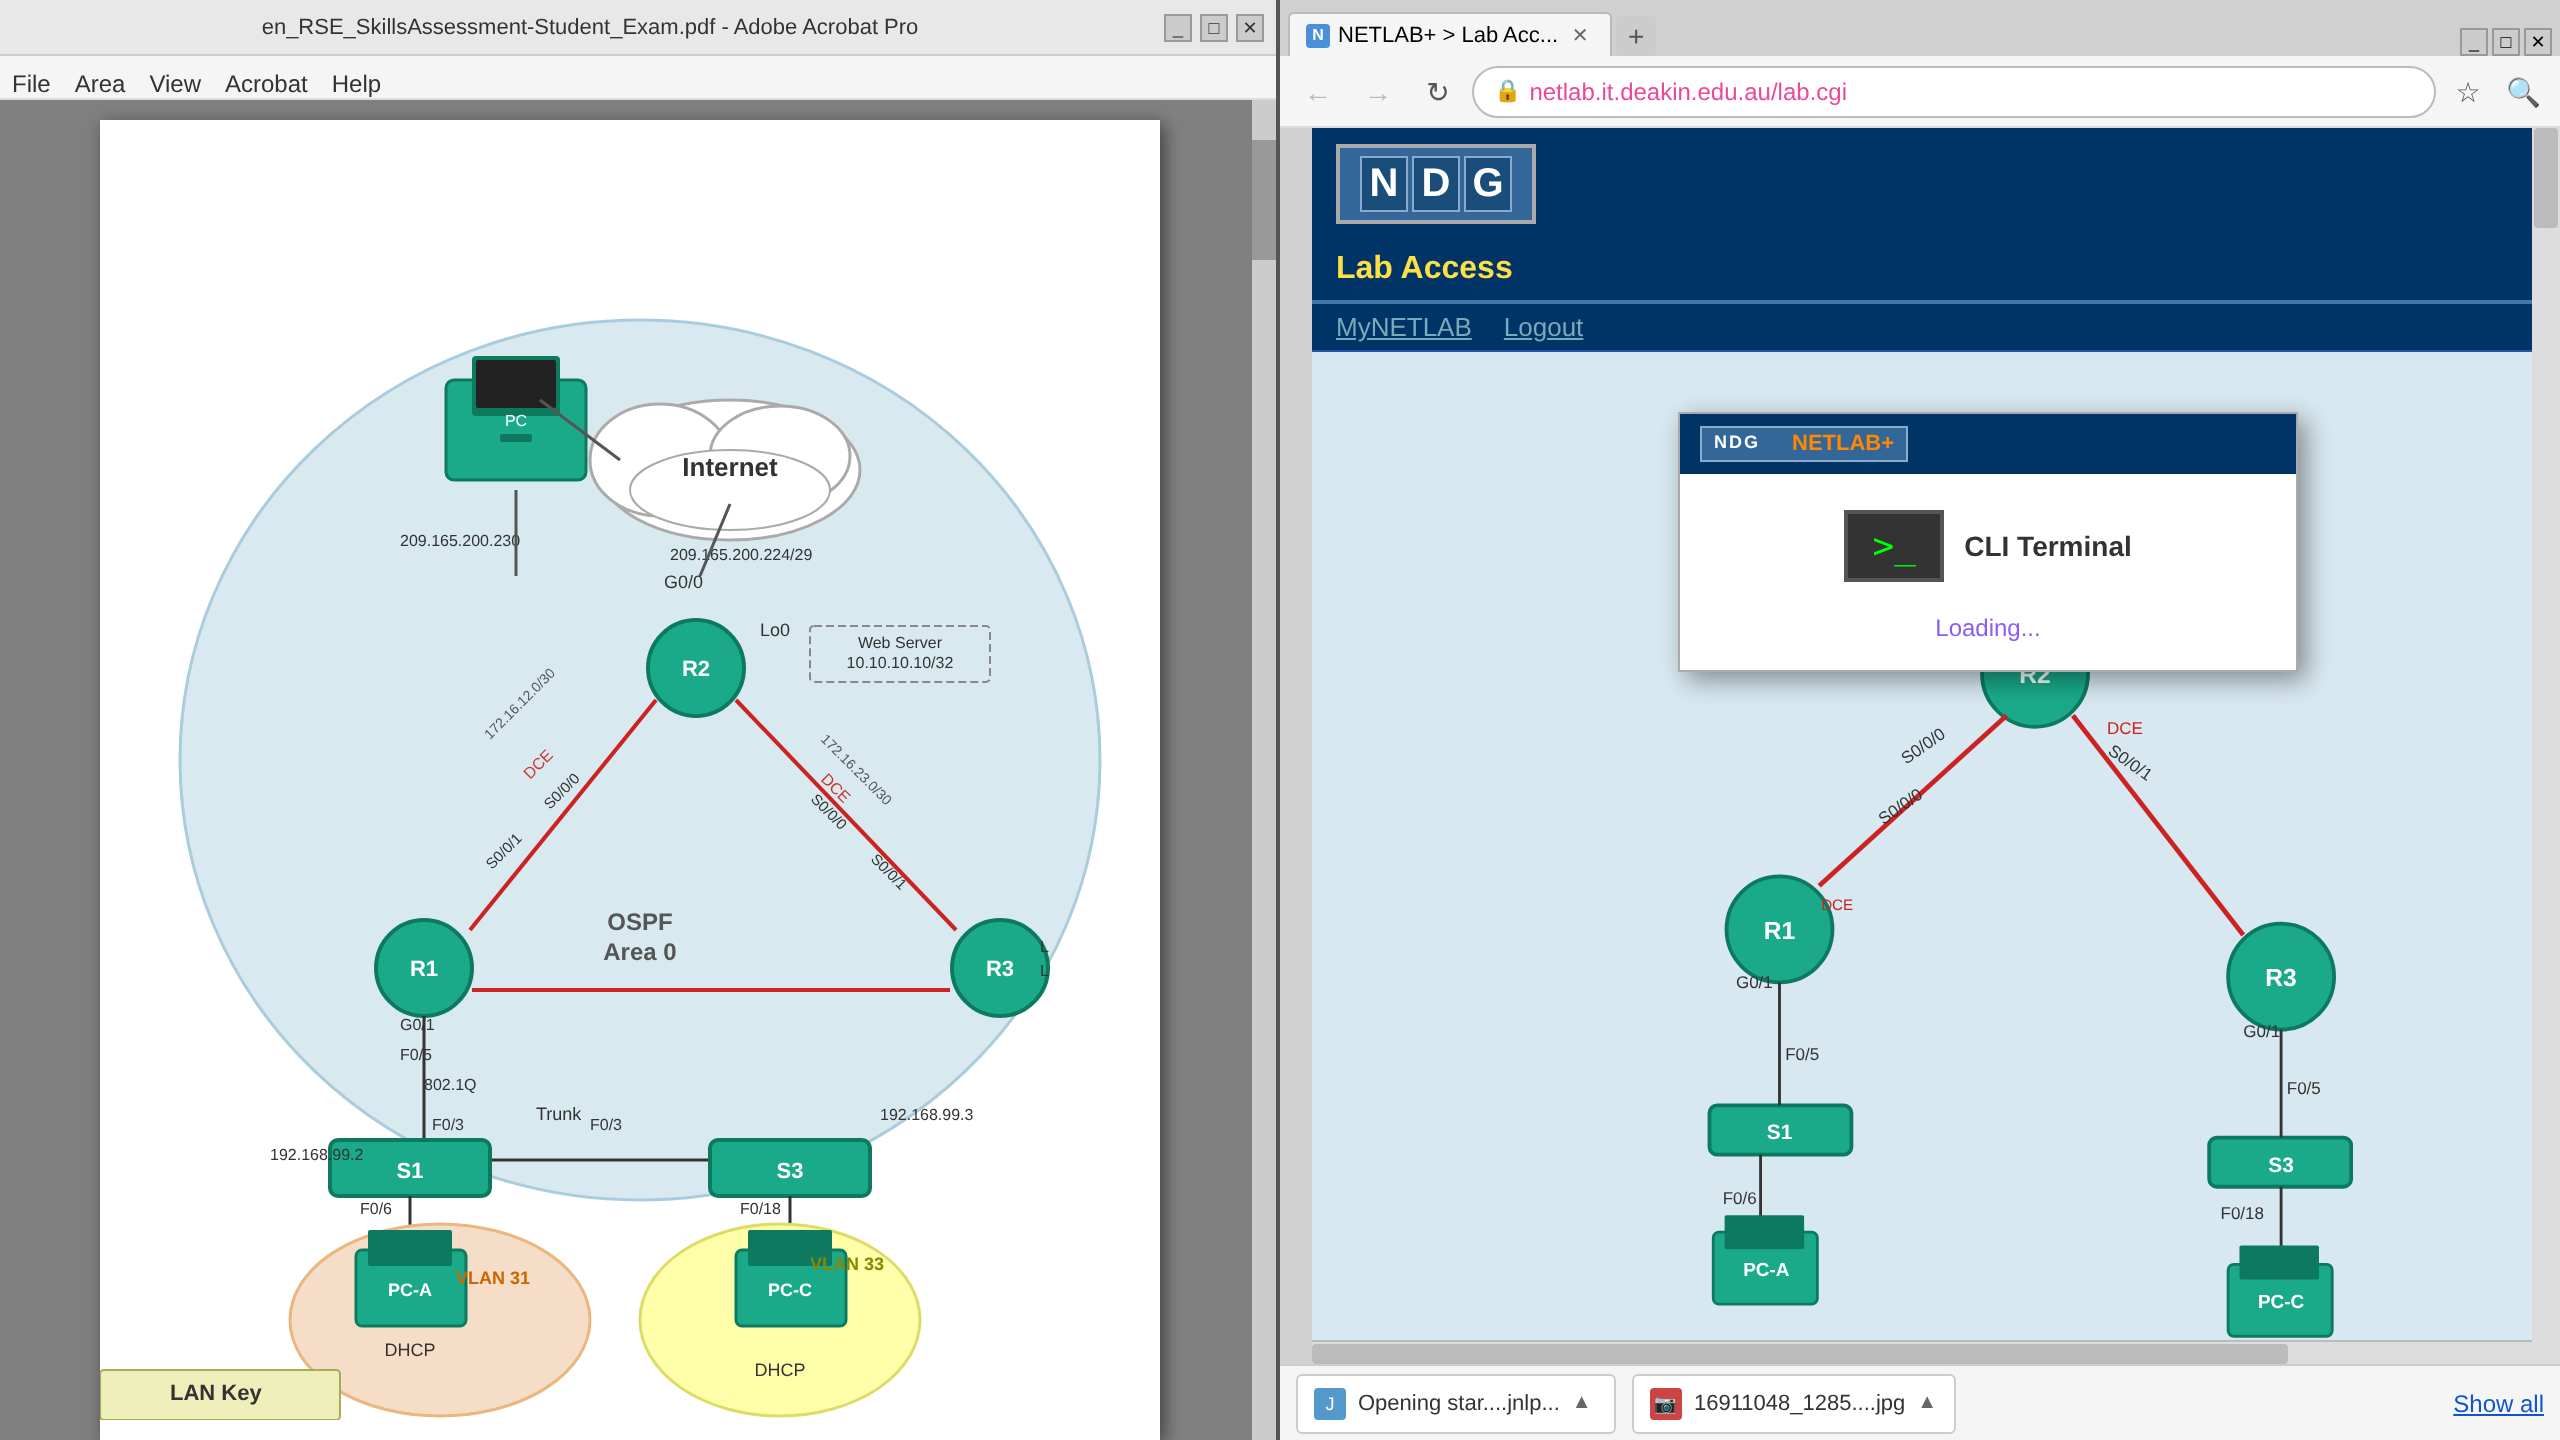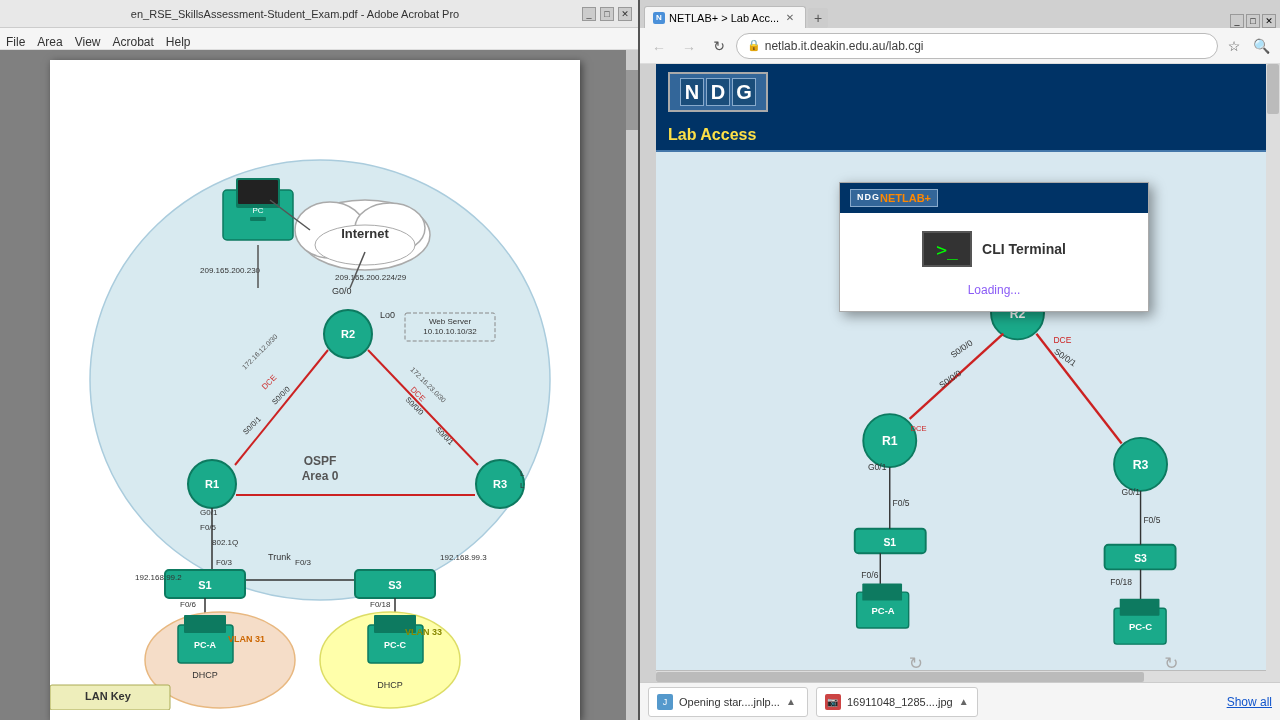--- a/index.html
+++ b/index.html
@@ -197,21 +197,21 @@
       border: 1px solid #bbb;
       border-radius: 13px;
       padding: 0 10px;
       font-size: 12px;
       background: white;
       display: flex;
       align-items: center;
     }
 
     .address-lock { color: #888; font-size: 11px; margin-right: 4px; }
-    .address-text { font-size: 12px; color: #404040; }
+    .address-text { font-size: 12px; color: #ec4899; }
 
     .nav-icon-btn {
       width: 24px; height: 24px;
       display: flex; align-items: center; justify-content: center;
       font-size: 14px; color: #555; cursor: pointer;
     }
 
     #browser-content {
       flex: 1;
       background: white;
@@ -369,21 +369,21 @@
     .cli-logo-letter {
       color: white;
       font-size: 9px;
       font-weight: bold;
     }
 
     .cli-logo-plus {
       color: #ff8800;
       font-size: 11px;
       font-weight: bold;
-      margin-left: 0;
+      margin-left: 16px;
     }
 
     #cli-modal-body {
       padding: 10px;
       display: flex;
       flex-direction: column;
       align-items: center;
       gap: 8px;
     }
 
@@ -654,20 +654,24 @@
           <div class="ndg-letter">N</div>
           <div class="ndg-letter">D</div>
           <div class="ndg-letter">G</div>
         </div>
       </div>
 
       <div id="lab-access-bar">
         <span>Lab Access</span>
       </div>
 
+      <div id="netlab-navbar">
+        <span class="netlab-nav-item">MyNETLAB</span>
+        <span class="netlab-nav-item">Logout</span>
+      </div>
 
 
       <div id="network-map" style="flex:1;position:relative;">
 
         <div id="cli-modal" style="left:30%;top:30px;">
           <div id="cli-modal-header">
             <div class="cli-logo">
               <span class="cli-logo-letter">N</span>
               <span class="cli-logo-letter">D</span>
               <span class="cli-logo-letter">G</span>

